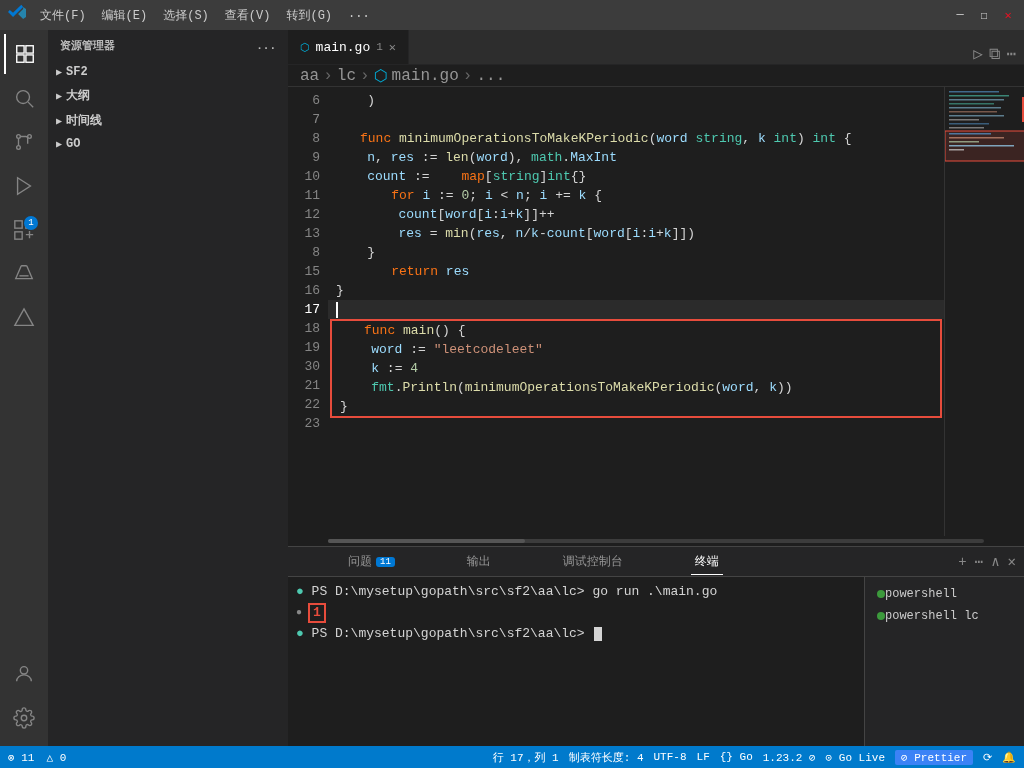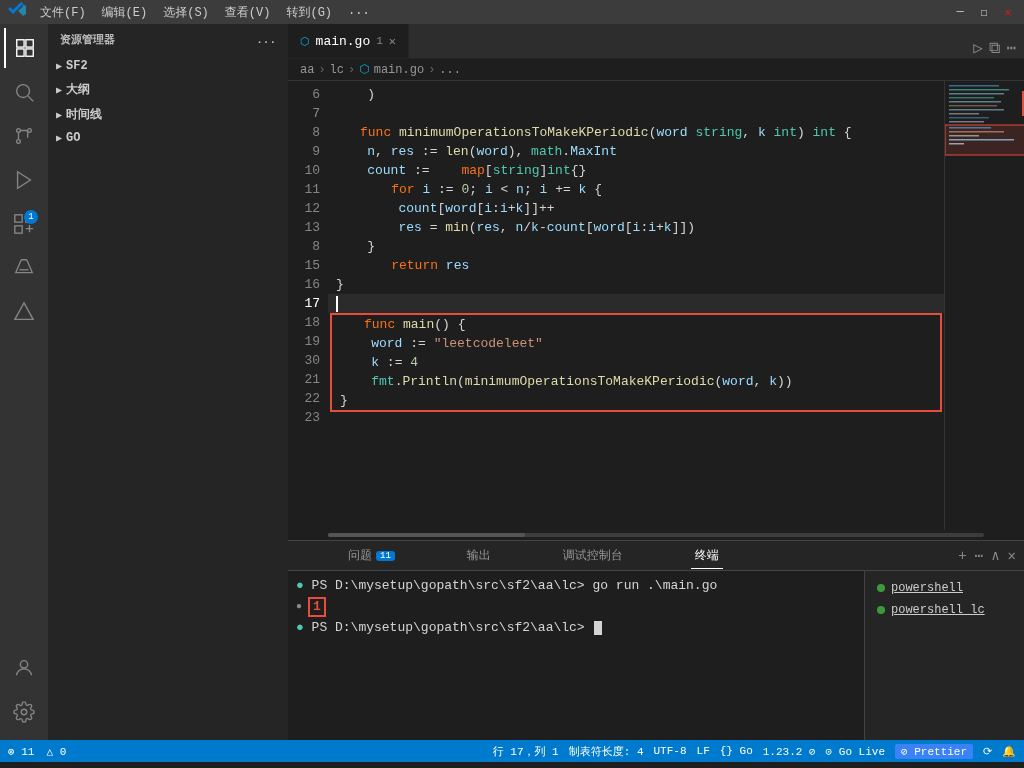--- a/index.html
+++ b/index.html
@@ -1,20 +1,20 @@
 <!DOCTYPE html>
 <html><head>
   <meta charset="utf-8">
   <style>
     * { margin: 0; padding: 0; box-sizing: border-box; }
     body { font-family: 'Consolas', 'Courier New', monospace; background: #1e1e1e; color: #d4d4d4; width: 1024px; height: 768px; overflow: hidden; font-size: 13px; }
 
     
     #titlebar {
-      height: 24px;
+      height: 30px;
       background: #3c3c3c;
       display: flex;
       align-items: center;
       justify-content: space-between;
       padding: 0 8px;
       user-select: none;
     }
     #titlebar-left { display: flex; align-items: center; gap: 8px; }
     #titlebar-icon { color: #0078d4; font-size: 16px; font-weight: bold; }
     #titlebar-menu { display: flex; gap: 4px; }
@@ -127,21 +127,21 @@
     .tab-action-btn { color: #888; cursor: pointer; font-size: 16px; }
 
     
     #breadcrumb {
       height: 22px;
       background: #1e1e1e;
       display: flex;
       align-items: center;
       padding: 0 12px;
       gap: 4px;
-      font-size: 12px;
+      font-size: 16px;
       color: #969696;
       border-bottom: 1px solid #333;
       flex-shrink: 0;
     }
     .breadcrumb-sep { color: #666; }
 
     
     #code-editor {
       flex: 1;
       display: flex;
@@ -271,22 +271,20 @@
       border-left: 1px solid #444;
       padding: 6px 0;
     }
     .terminal-item {
       padding: 4px 12px;
       font-size: 12px;
       color: #ccc;
       cursor: pointer;
       display: flex;
       align-items: center;
-      gap: 6px;
-      text-decoration: underline;
     }
     .terminal-dot { width: 8px; height: 8px; border-radius: 50%; background: #3c9a3c; flex-shrink: 0; }
 
     
     #status-bar {
       height: 22px;
       background: #007acc;
       display: flex;
       align-items: center;
       padding: 0 8px;

